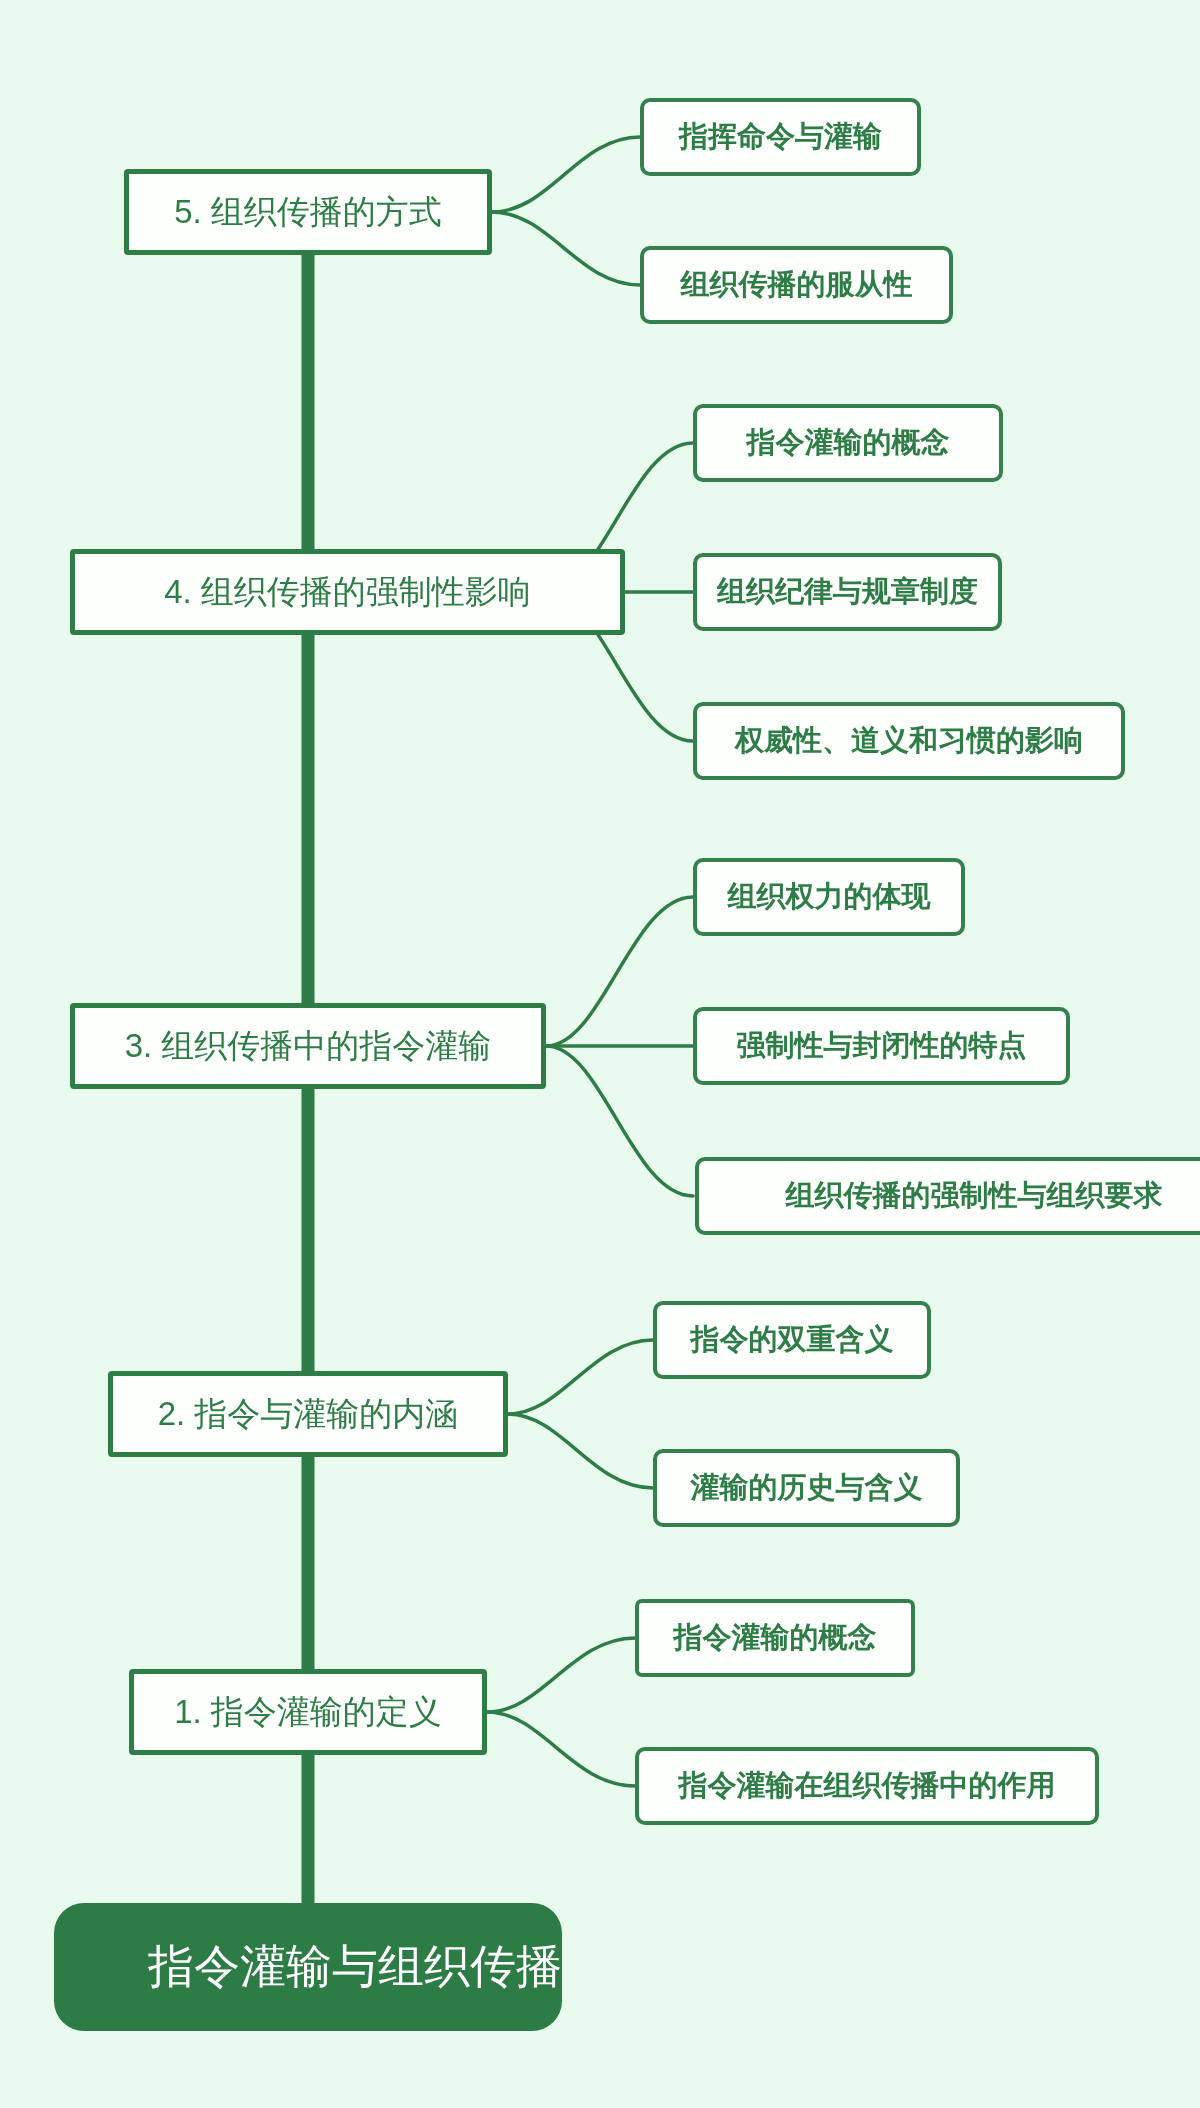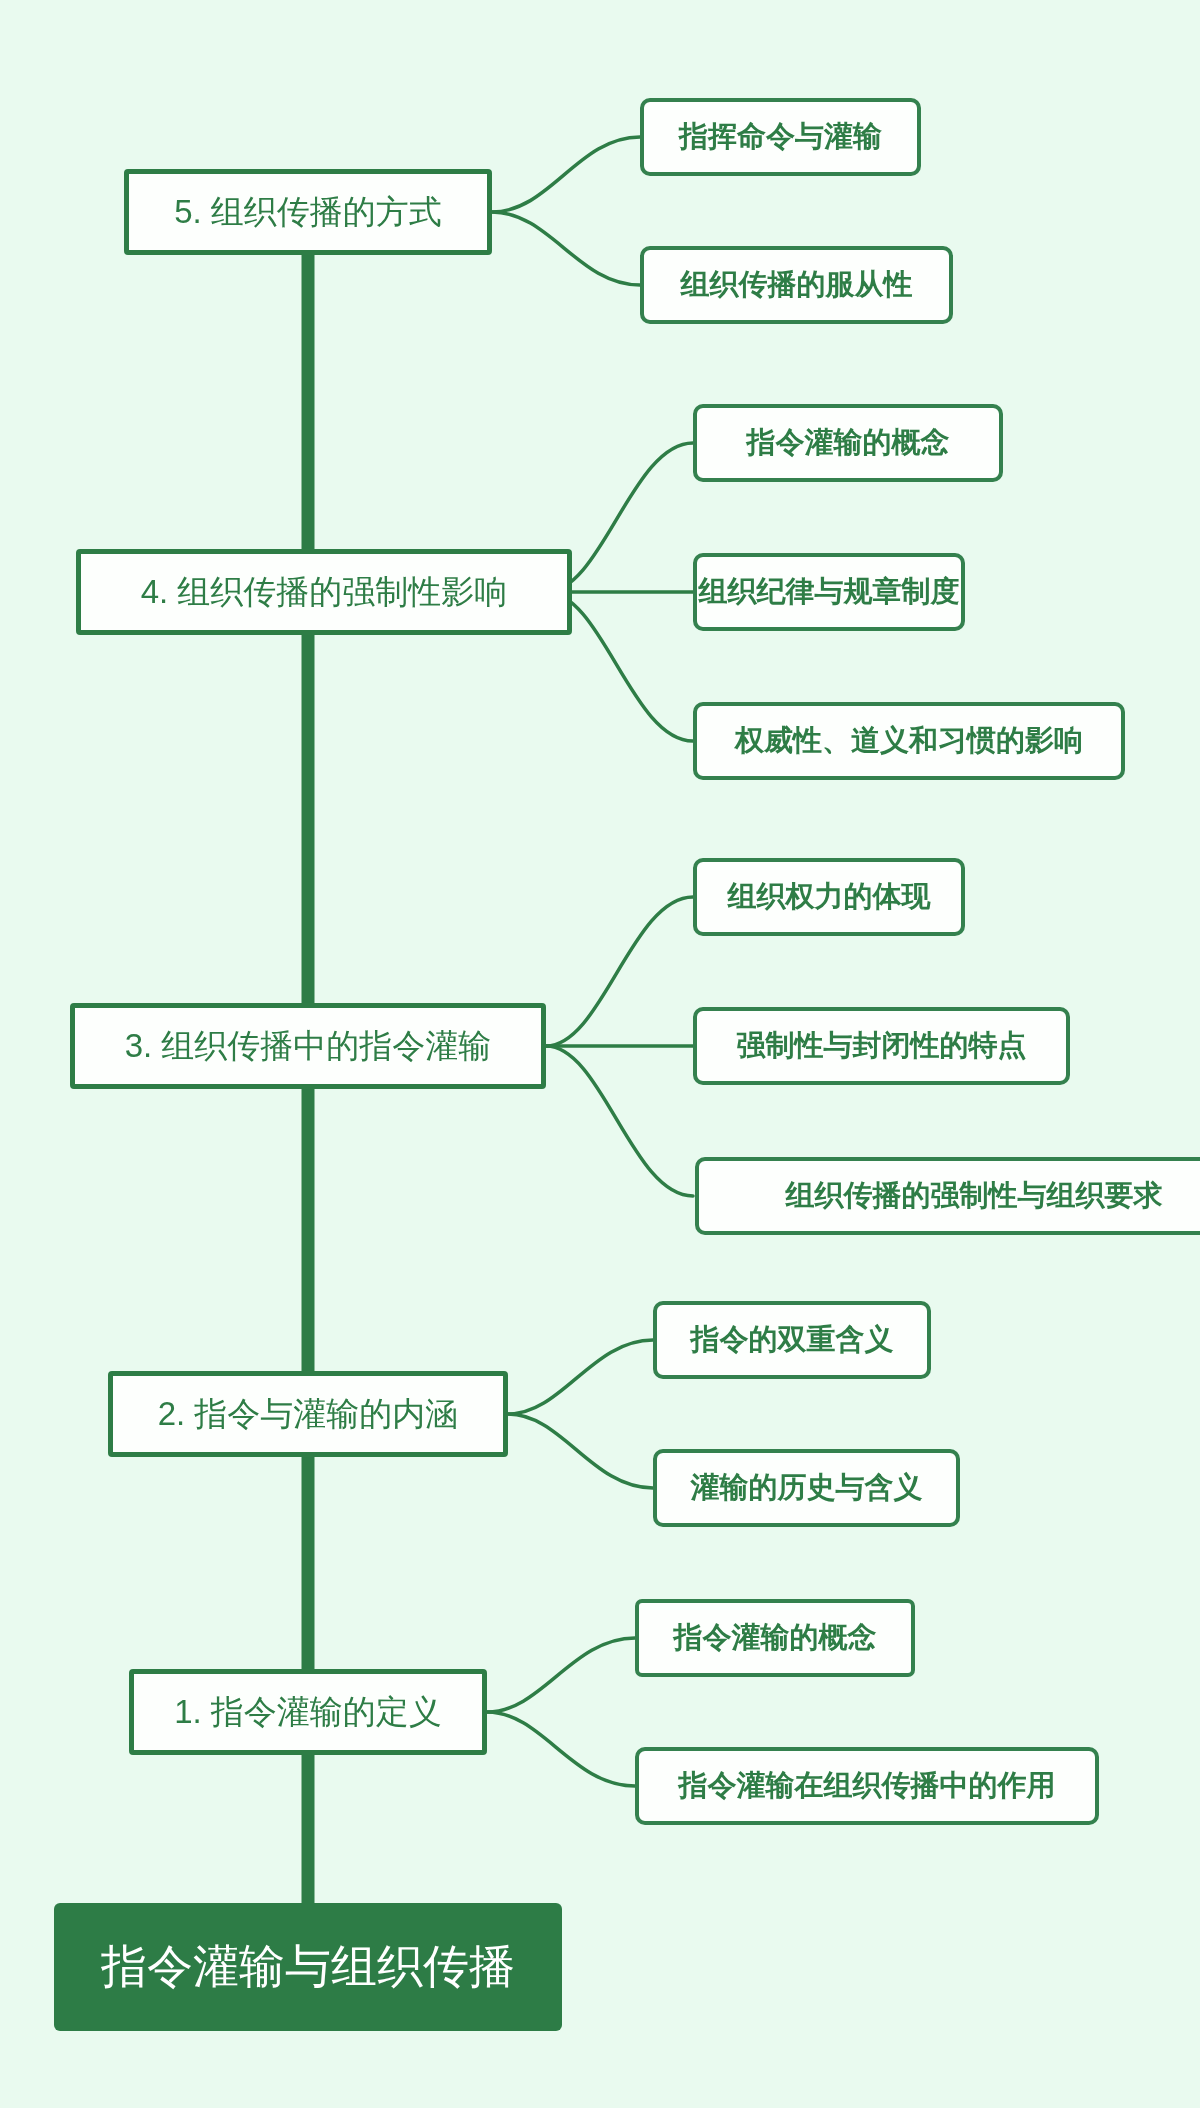--- a/index.html
+++ b/index.html
@@ -53,38 +53,38 @@
     border:4.5px solid var(--child-border);
     border-radius:10px;
     height:78px;
     font-size:29px;
     font-weight:700;
   }
   .root-node{
     position:absolute;
     left:54px;top:1903px;width:508px;height:128px;
     background:var(--accent);
-    border-radius:6px;
-    display:flex;align-items:center;justify-content:center;
+    border-radius:30px;
+    display:flex;align-items:center;justify-content:flex-end;
     color:var(--title-text);
     font-size:46px;
     font-weight:500;
     white-space:nowrap;
   }
   
   .n5{left:124px;top:169px;width:368px;}
-  .n4{left:76px;top:549px;width:496px;}
+  .n4{left:70px;top:549px;width:555px;}
   .n3{left:70px;top:1003px;width:476px;}
   .n2{left:108px;top:1371px;width:400px;}
   .n1{left:129px;top:1669px;width:358px;}
   
   .c5a{left:640px;top:98px;width:281px;}
   .c5b{left:640px;top:246px;width:313px;}
   .c4a{left:693px;top:404px;width:310px;}
-  .c4b{left:693px;top:553px;width:272px;}
+  .c4b{left:693px;top:553px;width:309px;}
   .c4c{left:693px;top:702px;width:432px;}
   .c3a{left:693px;top:858px;width:272px;}
   .c3b{left:693px;top:1007px;width:377px;}
   .c3c{left:677px;top:1157px;width:558px;margin-left:18px;}
   .c2a{left:653px;top:1301px;width:278px;justify-content:center;}
   .c2b{left:653px;top:1449px;width:307px;}
   .c1a{left:635px;top:1599px;width:280px;border-radius:7px;}
   .c1b{left:635px;top:1747px;width:464px;}
 </style>
 </head>

